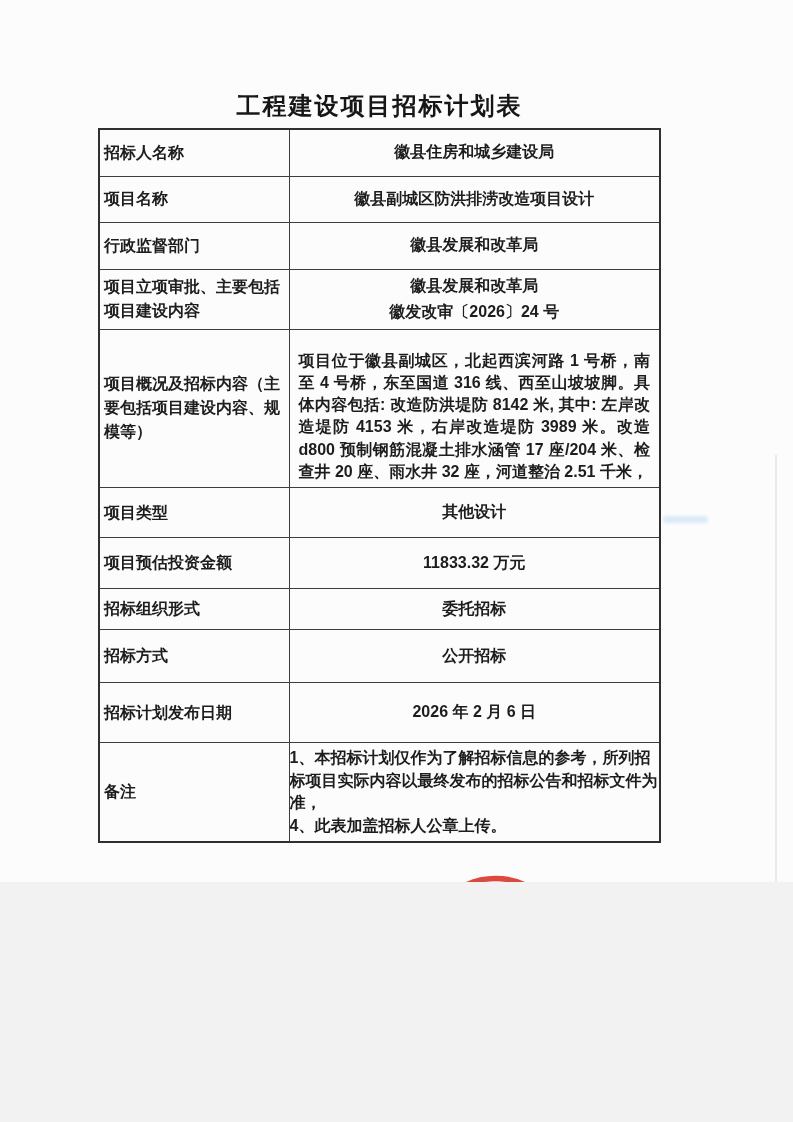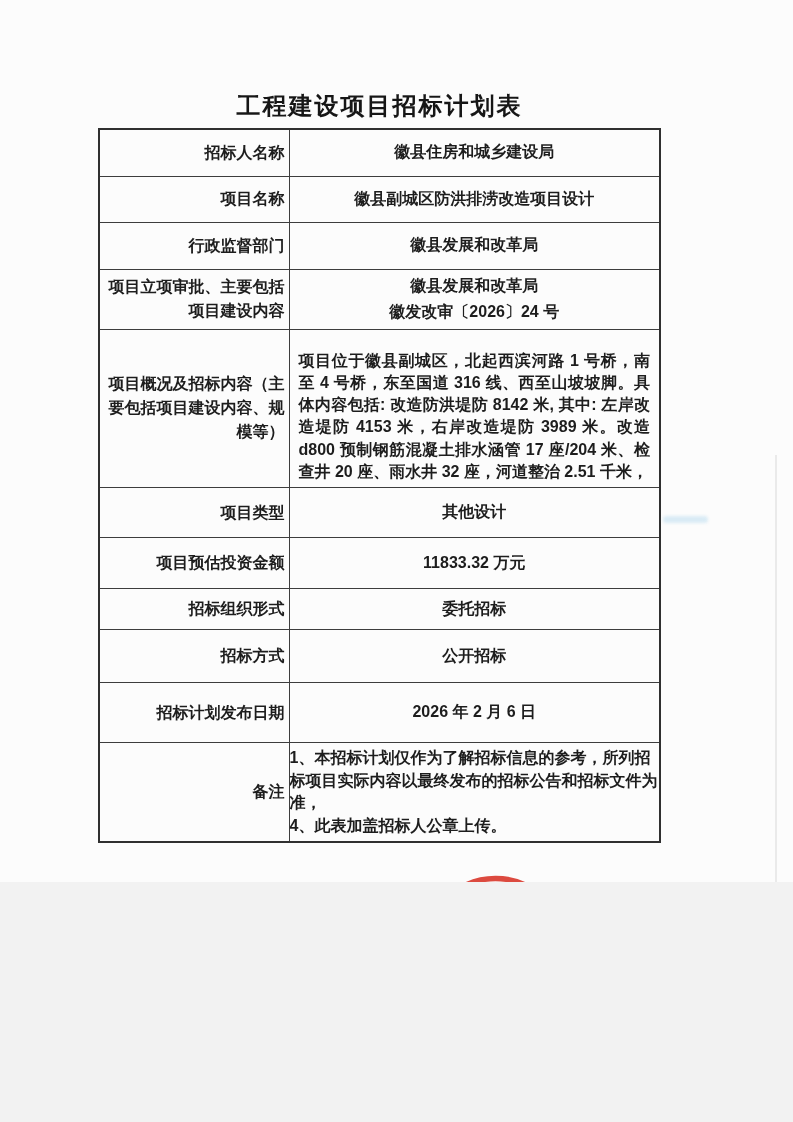--- a/index.html
+++ b/index.html
@@ -37,21 +37,21 @@
   table.doc-table th,
   table.doc-table td{
     border:1.5px solid #3d3d3d;
     font-size:16px;
     font-weight:700;
     color:#1d1d1d;
     vertical-align:middle;
     overflow:hidden;
   }
   table.doc-table th{
-    text-align:right;
+    text-align:left;
     padding:2px 4px;
     line-height:24px;
     font-weight:700;
   }
   td.center{text-align:center;padding:2px 6px;}
   td.center .vline{line-height:26px;}
   td.para{
     font-size:15.5px;
     line-height:22.3px;
     text-align:justify;

